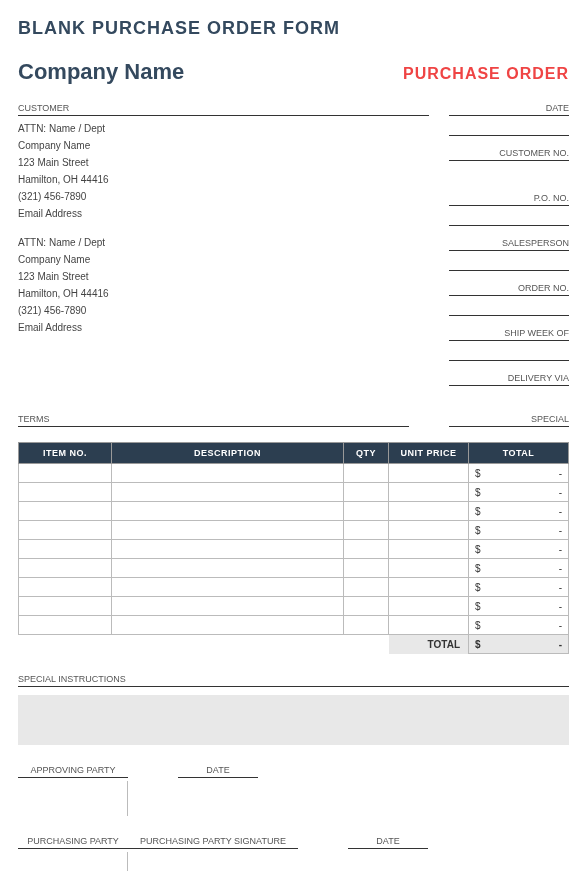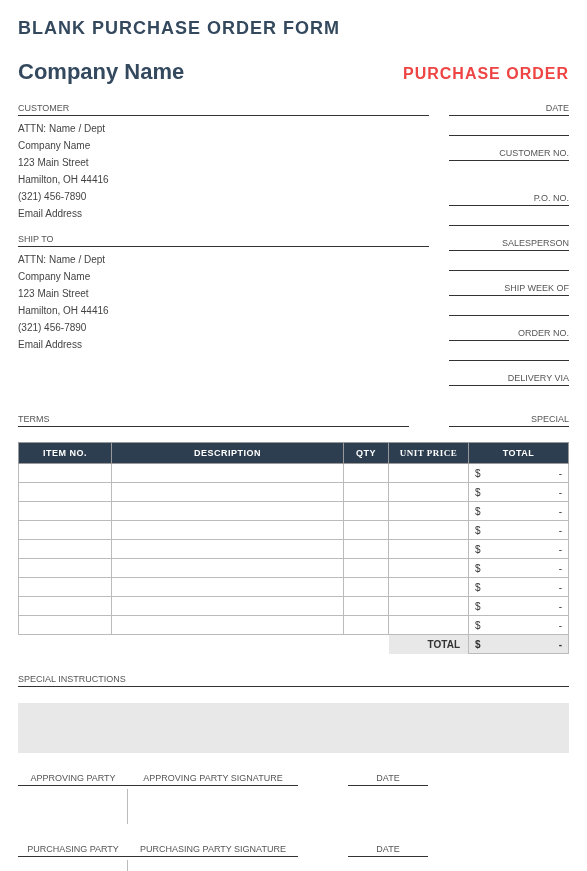--- a/index.html
+++ b/index.html
@@ -18,29 +18,29 @@
 .right-field { margin-bottom: 8px; }
 .terms-row { display: flex; justify-content: space-between; gap: 40px; margin-bottom: 11px; }
 .terms-row .left-col { flex: 1; }
 .terms-row .right-col { width: 120px; }
 table.items { width: 100%; border-collapse: collapse; margin-bottom: 20px; }
 table.items th { background: #2c3e50; color: #fff; font-size: 9px; font-weight: bold; padding: 5px 4px; border: 1px solid #999; text-align: center; letter-spacing: 0.5px; }
 table.items td { border: 1px solid #bbb; height: 19px; padding: 2px 6px; font-size: 10px; }
 table.items .col-item { width: 93px; }
 table.items .col-desc { }
 table.items .col-qty { width: 45px; }
-table.items .col-price { width: 80px; font-family: Liberation Serif, serif; }
+table.items .col-price { width: 80px; }
 table.items .col-total { width: 100px; }
 table.items td.total-cell { text-align: left; }
 table.items td.total-cell .cur { float: left; }
 table.items td.total-cell .dash { float: right; }
 table.items tr.total-row td { background: #e8e8e8; font-weight: bold; }
 table.items tr.total-row td.total-label { text-align: right; padding-right: 8px; border-left: none; border-bottom: none; }
 table.items tr.total-row td.noborder { border: none; background: transparent; }
-.special-label { font-size: 9px; color: #555; border-bottom: 1px solid #333; padding-bottom: 2px; margin-bottom: 16px; }
+.special-label { font-size: 9px; color: #555; border-bottom: 1px solid #333; padding-bottom: 2px; margin-bottom: 8px; }
 .special-box { background: #e8e8e8; height: 50px; margin-bottom: 20px; }
 .sig-row { display: flex; gap: 0; margin-bottom: 25px; }
 .sig-col { border-bottom: 1px solid #333; text-align: center; font-size: 9px; color: #555; padding-bottom: 2px; position: relative; }
 .sig-col.party { width: 110px; }
 .sig-col.signature { width: 170px; }
 .sig-col.gap { border: none; width: 50px; }
 .sig-col.date { width: 80px; }
 .sig-boxes { display: flex; gap: 10px; margin-top: -22px; margin-bottom: 20px; }
 .sig-boxes .b { height: 35px; }
 .sig-boxes .b1 { width: 110px; border-right: 1px solid #bbb; }
@@ -61,21 +61,20 @@
 <div class="top-section">
   <div class="left-col">
     <div class="section-label">CUSTOMER</div>
     <div class="address-line">ATTN: Name / Dept</div>
     <div class="address-line">Company Name</div>
     <div class="address-line">123 Main Street</div>
     <div class="address-line">Hamilton, OH  44416</div>
     <div class="address-line">(321) 456-7890</div>
     <div class="address-line">Email Address</div>
     <div style="height:12px"></div>
-    <div class="section-label">SHIP TO</div>
     <div class="address-line">ATTN: Name / Dept</div>
     <div class="address-line">Company Name</div>
     <div class="address-line">123 Main Street</div>
     <div class="address-line">Hamilton, OH  44416</div>
     <div class="address-line">(321) 456-7890</div>
     <div class="address-line">Email Address</div>
   </div>
   <div class="right-col">
     <div class="right-field">
         <div class="section-label">DATE</div>
@@ -87,25 +86,25 @@
       </div>
     <div class="right-field">
         <div class="section-label">P.O. NO.</div>
         <div class="blank-line"></div>
       </div>
     <div class="right-field">
         <div class="section-label">SALESPERSON</div>
         <div class="blank-line"></div>
       </div>
     <div class="right-field">
+        <div class="section-label">ORDER NO.</div>
+        <div class="blank-line"></div>
+      </div>
+    <div class="right-field">
         <div class="section-label">SHIP WEEK OF</div>
-        <div class="blank-line"></div>
-      </div>
-    <div class="right-field">
-        <div class="section-label">ORDER NO.</div>
         <div class="blank-line"></div>
       </div>
     <div class="right-field">
         <div class="section-label">DELIVERY VIA</div>
       </div>
   </div>
 </div>
 
 <div class="terms-row">
   <div class="left-col">
@@ -226,21 +225,20 @@
         </td>
       </tr>
     </tbody>
 </table>
 
 <div class="special-label">SPECIAL INSTRUCTIONS</div>
 <div class="special-box"></div>
 
 <div class="sig-row">
   <div class="sig-col party">APPROVING PARTY</div>
-  <div class="sig-col signature">APPROVING PARTY SIGNATURE</div>
   <div class="sig-col gap"></div>
   <div class="sig-col date">DATE</div>
 </div>
 <div class="sig-boxes">
   <div class="b b1"></div>
   <div class="b b2"></div>
   <div class="b bgap"></div>
   <div class="b b3"></div>
 </div>
 

